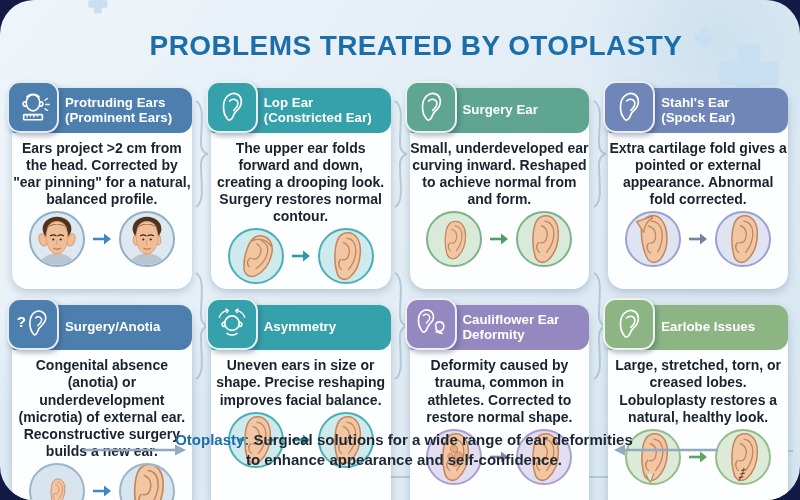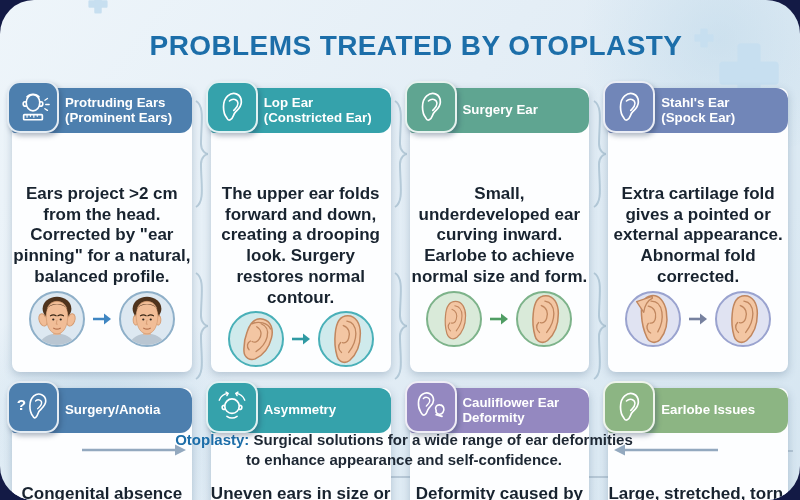--- a/index.html
+++ b/index.html
@@ -10,30 +10,30 @@
   .blob1 { position:absolute; left:-60px; top:300px; width:320px; height:260px; border-radius:50%;
     background:radial-gradient(circle,rgba(176,207,228,.55),rgba(176,207,228,0) 70%); }
   .blob2 { position:absolute; left:560px; top:-80px; width:320px; height:240px; border-radius:50%;
     background:radial-gradient(circle,rgba(186,214,232,.5),rgba(186,214,232,0) 70%); }
 
   .title { position:absolute; top:30px; left:16px; width:100%; text-align:center;
     font-size:28px; font-weight:800; letter-spacing:.4px; color:var(--title-color,#1c6ea9); }
 
   .cards { position:absolute; left:12px; top:88px; width:776px;
     display:grid; grid-template-columns:repeat(4,1fr); gap:16px 19px; }
-  .card { position:relative; background:#fdfeff; border-radius:8px; min-height:156px;
+  .card { position:relative; background:#fdfeff; border-radius:16px; min-height:156px;
     box-shadow:0 3px 8px rgba(70,100,130,.30); }
   .chead { height:45px; border-radius:12px 12px 12px 3px; display:flex; align-items:center;
     padding:2px 4px 2px 53px; background:var(--hc,#4d7fae); }
   .chead .t { color:#fff; font-weight:700; font-size:13.3px; line-height:1.12; white-space:pre-line; }
   .tile { position:absolute; left:-5px; top:-7px; width:52px; height:52px; border-radius:13px;
     background:var(--hc,#4d7fae); border:2px solid rgba(255,255,255,.85);
     box-shadow:2px 3px 5px rgba(40,60,90,.35); display:flex; align-items:center; justify-content:center; z-index:2; }
-  .cbody { font-size:17px; font-weight:600; color:var(--body-text-color,#18232f); text-align:center;
-    line-height:1.22; padding:7px 0 0;margin-top:44px; }
+  .cbody { font-size:14px; font-weight:600; color:var(--body-text-color,#18232f); text-align:center;
+    line-height:1.22; padding:7px 0 0; }
   .illu { display:flex; align-items:center; justify-content:center; gap:7px; margin-top:3px; padding-bottom:5px; }
   .circ { width:56px; height:56px; border-radius:50%; background:var(--cbg,#dde8f1);
     border:2px solid var(--cbd,#8fb0c9); display:flex; align-items:center; justify-content:center; overflow:hidden; }
   .arr { display:flex; align-items:center; }
 
   .brace { position:absolute; width:16px; height:112px; opacity:.55; }
   .chev { position:absolute; width:30px; height:12px; opacity:.6; }
   .cross { position:absolute; }
   .arc { position:absolute; border-left:2px solid rgba(125,148,168,.38); border-bottom:2px solid rgba(125,148,168,.38); border-bottom-left-radius:26px; }
   .arc1 { left:312px; top:440px; width:470px; height:38px; }
@@ -218,21 +218,21 @@
           <svg width="32" height="34" viewBox="0 0 36 40">
             <g stroke="#fff" fill="none" stroke-width="2" stroke-linecap="round" stroke-linejoin="round">
               <path d="M12,33 C7,27 6,13 13,7 C20,1 29,5 29,14 C29,20 25,23 22,26 C19,29 20,33 16,35 C14,36 13,35 12,33 Z"></path>
               <path d="M15,13 C19,9 25,11 25,16 C25,20 22,22 20,24" stroke-width="1.8"></path>
             </g>
           </svg>
         </div>
       <div class="chead">
           <div class="t">Surgery Ear</div>
         </div>
-      <div class="cbody">Small, underdeveloped ear curving inward. Earlobe to achieve normal size and form.</div>
+      <div class="cbody">Small, underdeveloped ear curving inward. Reshaped to achieve normal from and form.</div>
       <div class="illu">
         <span class="circ">
             <svg width="40" height="52" viewBox="0 0 44 58">
               <g transform="translate(4.5,7) scale(0.8)">
                 <path d="M24,3 C33,3 38,12 38,23 C38,36 33,47 26,53 C21,57 14,55 12,48 C10,41 9,32 10,23 C11,10 15,3 24,3 Z" fill="#f3c6a3" stroke="#c1875f" stroke-width="1.7"></path>
                 <g fill="none" stroke="#c1875f" stroke-width="1.5" stroke-linecap="round">
                   <path d="M23,9 C30,10 33,16 33,23 C33,31 29,39 25,44"></path>
                   <path d="M19,14 C25,16 27,22 25,28 C24,32 21,34 18,33"></path>
                   <path d="M16,33 C13,36 13,41 17,44"></path>
                 </g>

